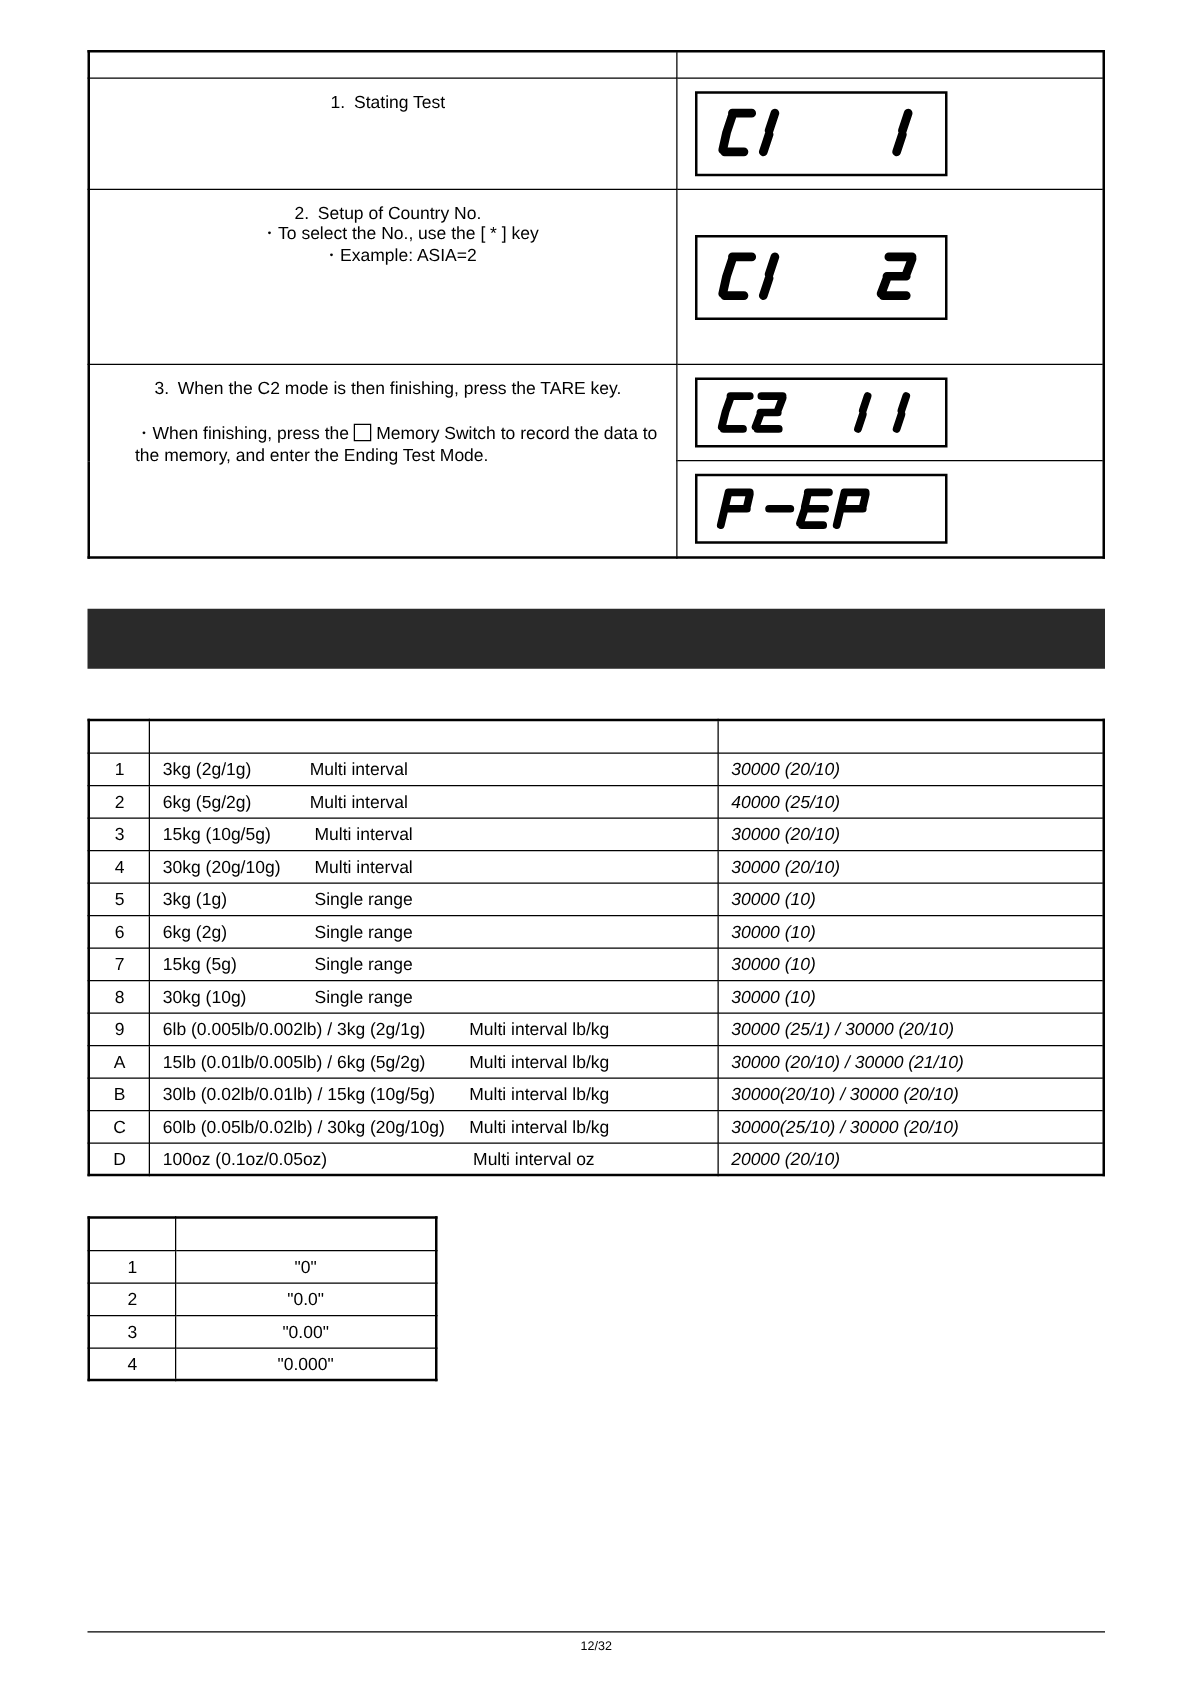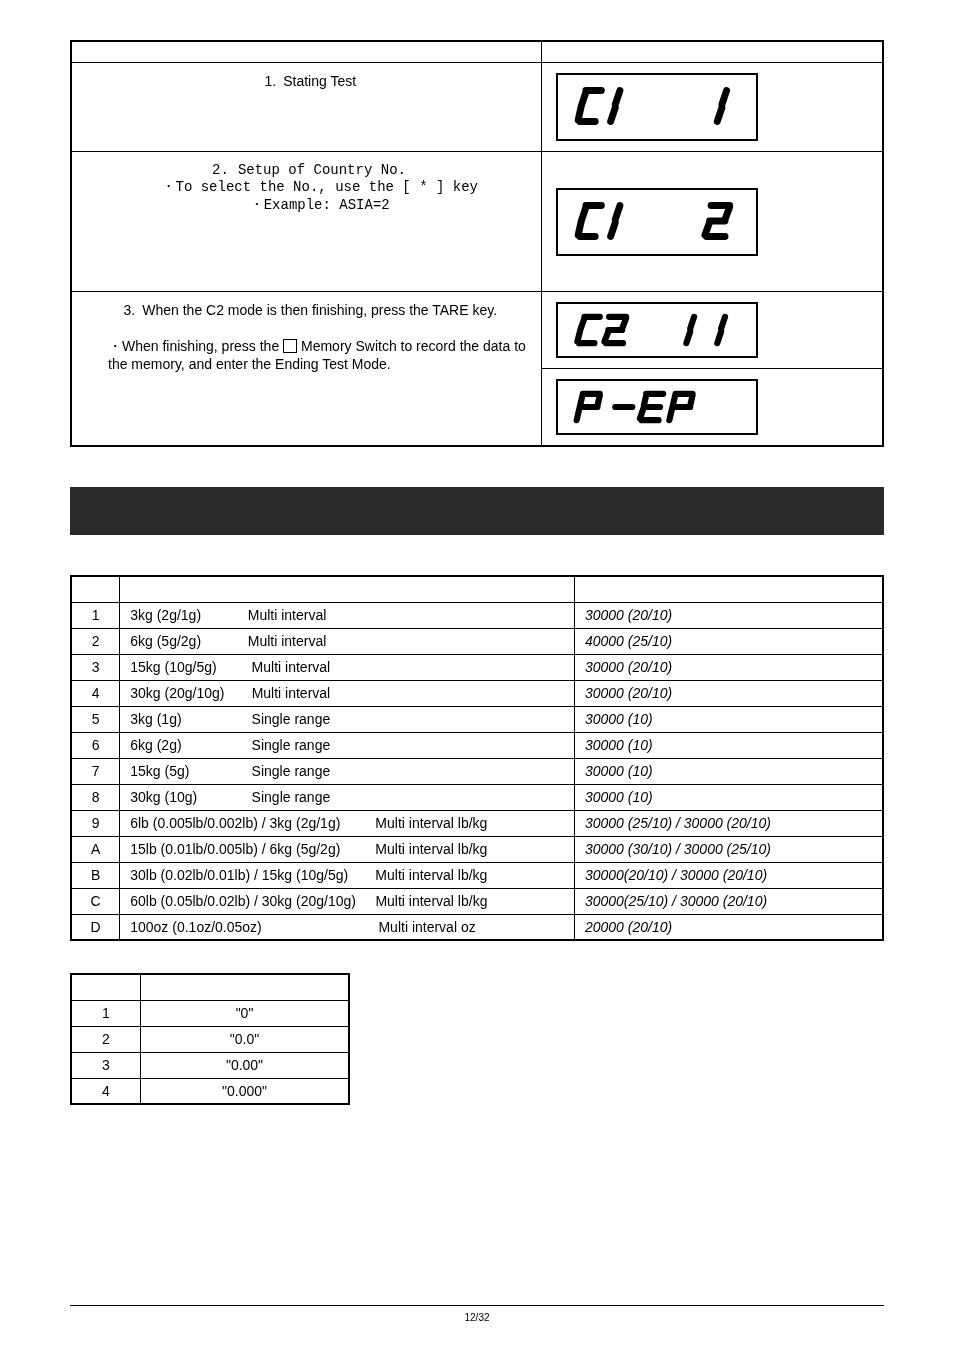--- a/index.html
+++ b/index.html
@@ -115,21 +115,21 @@
 
             <path d="M62 10 L56 28 M56 32 L50 50"></path>
 
             <path d="M200 10 L194 28 M194 32 L188 50"></path>
           </g>
         </svg>
       </span>
     </td>
   </tr>
   <tr>
-    <td class="left-col" style="height:140px;font-family:Liberation Mono, monospace;">
+    <td class="left-col" style="height:140px;">
       <div class="step-list">
         <span class="num">2.</span>
         <span>Setup of Country No.</span>
         <div class="bullet" style="">・To select the No., use the [ * ] key</div>
         <div class="bullet">・Example: ASIA=2</div>
       </div>
     </td>
     <td class="right-col">
       <span class="seg-box tall">
         <svg width="170" height="50" viewBox="0 0 220 60">
@@ -240,26 +240,26 @@
         <td class="col3">30000 (10)</td>
       </tr>
       <tr>
         <td class="col1">8</td>
         <td class="col2">30kg (10g)&nbsp;&nbsp;&nbsp;&nbsp;&nbsp;&nbsp;&nbsp;&nbsp;&nbsp;&nbsp;&nbsp;&nbsp;&nbsp;&nbsp;Single range</td>
         <td class="col3">30000 (10)</td>
       </tr>
       <tr>
         <td class="col1">9</td>
         <td class="col2">6lb (0.005lb/0.002lb) / 3kg (2g/1g)&nbsp;&nbsp;&nbsp;&nbsp;&nbsp;&nbsp;&nbsp;&nbsp;&nbsp;Multi interval lb/kg</td>
-        <td class="col3">30000 (25/10) / 30000 (20/10)</td>
+        <td class="col3">30000 (25/1) / 30000 (20/10)</td>
       </tr>
       <tr>
         <td class="col1">A</td>
         <td class="col2">15lb (0.01lb/0.005lb) / 6kg (5g/2g)&nbsp;&nbsp;&nbsp;&nbsp;&nbsp;&nbsp;&nbsp;&nbsp;&nbsp;Multi interval lb/kg</td>
-        <td class="col3">30000 (30/10) / 30000 (25/10)</td>
+        <td class="col3">30000 (20/10) / 30000 (21/10)</td>
       </tr>
       <tr>
         <td class="col1">B</td>
         <td class="col2">30lb (0.02lb/0.01lb) / 15kg (10g/5g)&nbsp;&nbsp;&nbsp;&nbsp;&nbsp;&nbsp;&nbsp;Multi interval lb/kg</td>
         <td class="col3">30000(20/10) / 30000 (20/10)</td>
       </tr>
       <tr>
         <td class="col1">C</td>
         <td class="col2">60lb (0.05lb/0.02lb) / 30kg (20g/10g)&nbsp;&nbsp;&nbsp;&nbsp;&nbsp;Multi interval lb/kg</td>
         <td class="col3">30000(25/10) / 30000 (20/10)</td>

